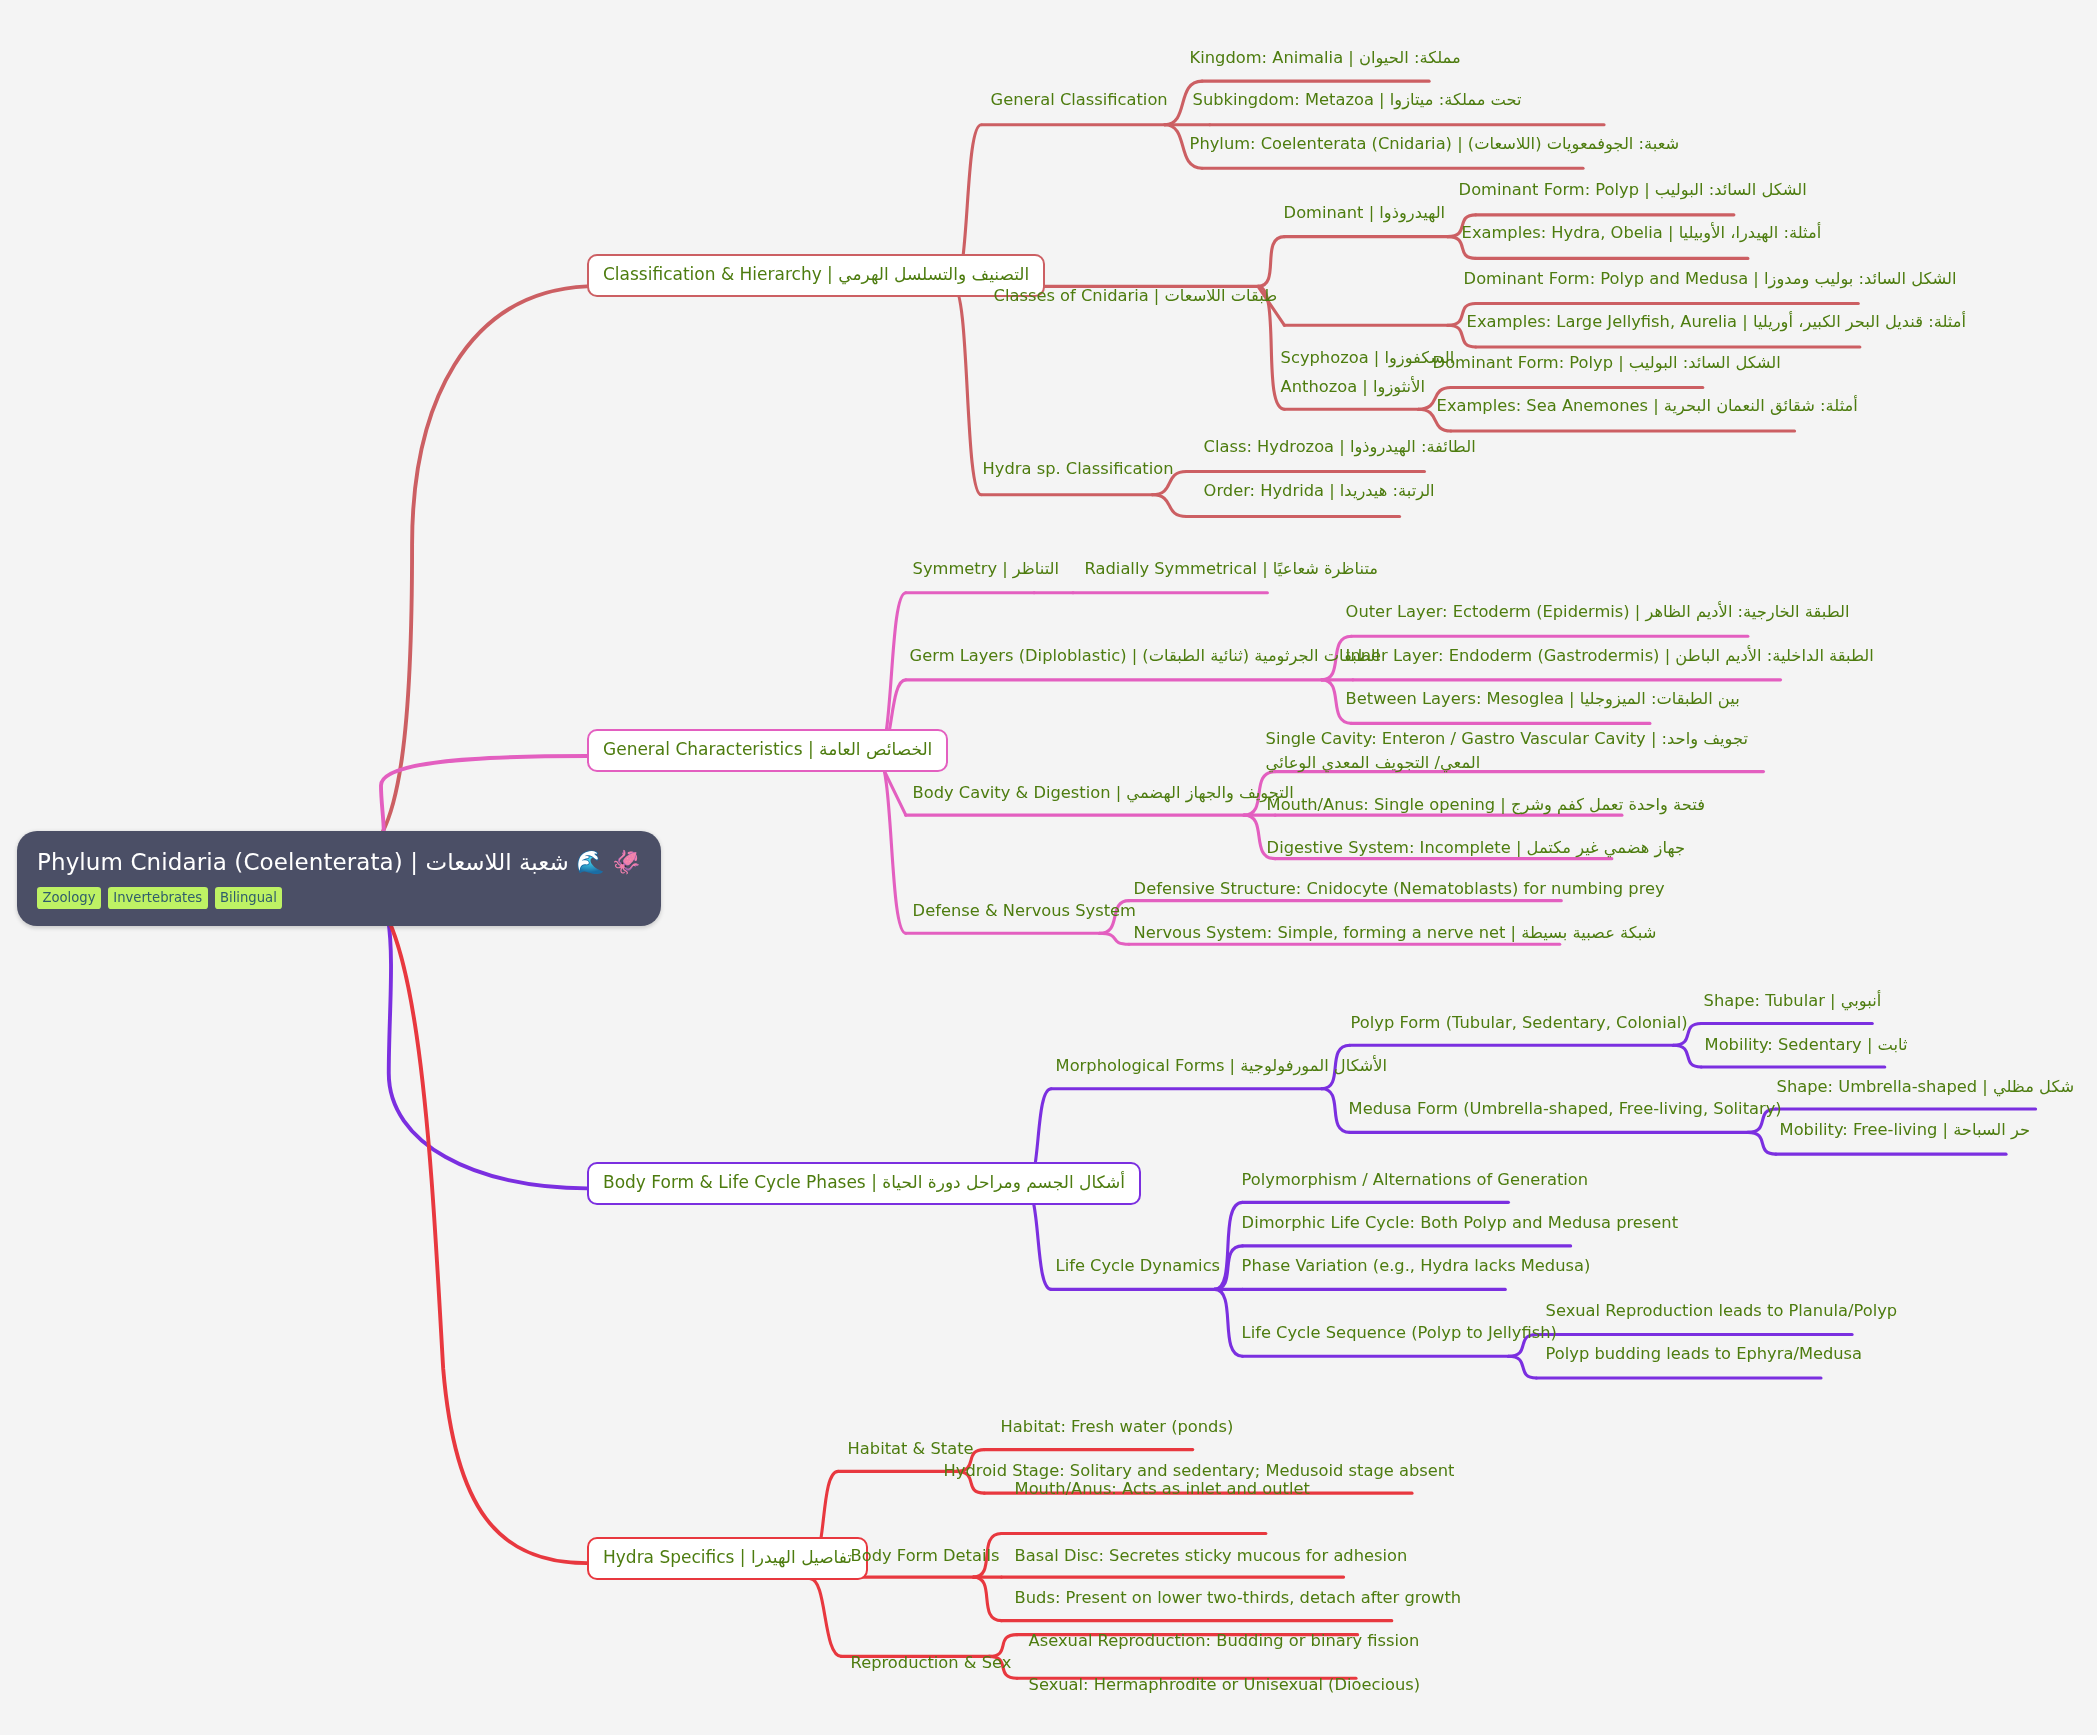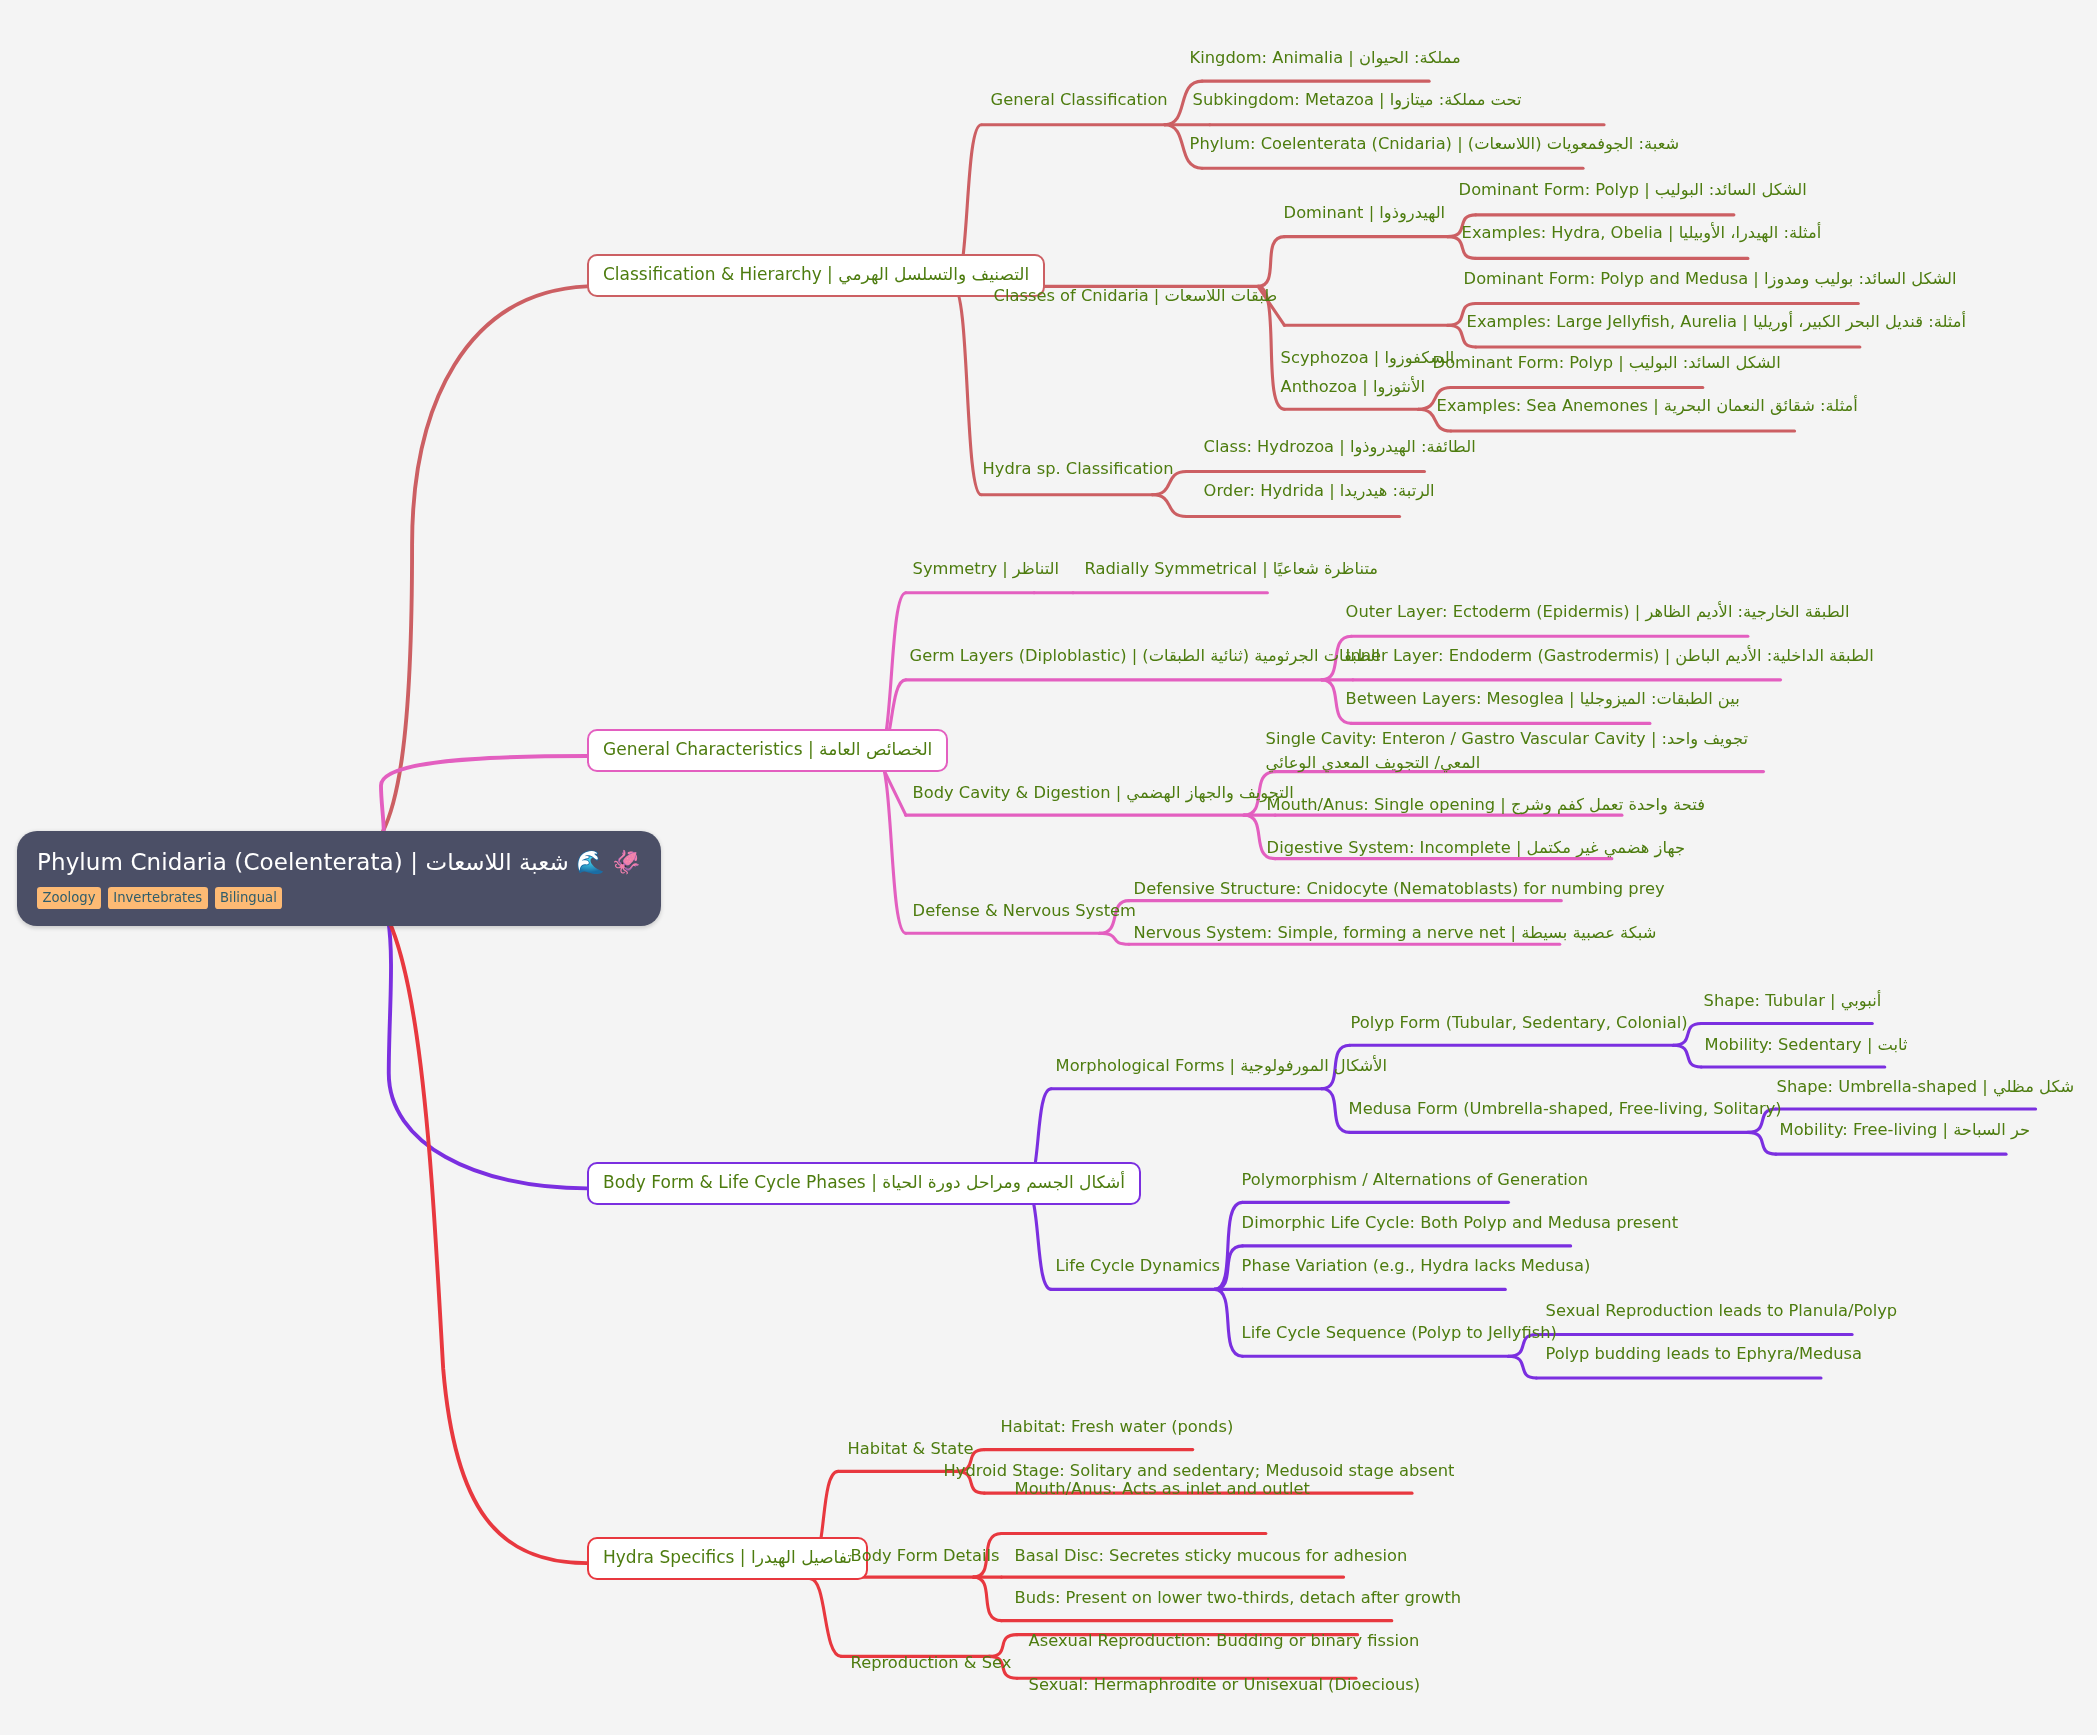--- a/index.html
+++ b/index.html
@@ -29,21 +29,21 @@
     color:#ffffff;
     box-shadow:0 1.6px 4.7px rgba(0,0,0,.18);
   }
   .root .title{
     font-size:23px;
     letter-spacing:0.1px;
     white-space:nowrap;
   }
   .root .tags{margin-top:9.3px;display:flex;gap:7px;}
   .root .tag{
-    background:#fdba74;
+    background:#bef264;
     color:#2f5d6b;
     font-size:13.2px;
     border-radius:3.1px;
     padding:1.6px 5.4px 2.3px 5.4px;
   }
 
   
   .pill{
     background:#ffffff;
     border:2.3px solid #cc5f63;

